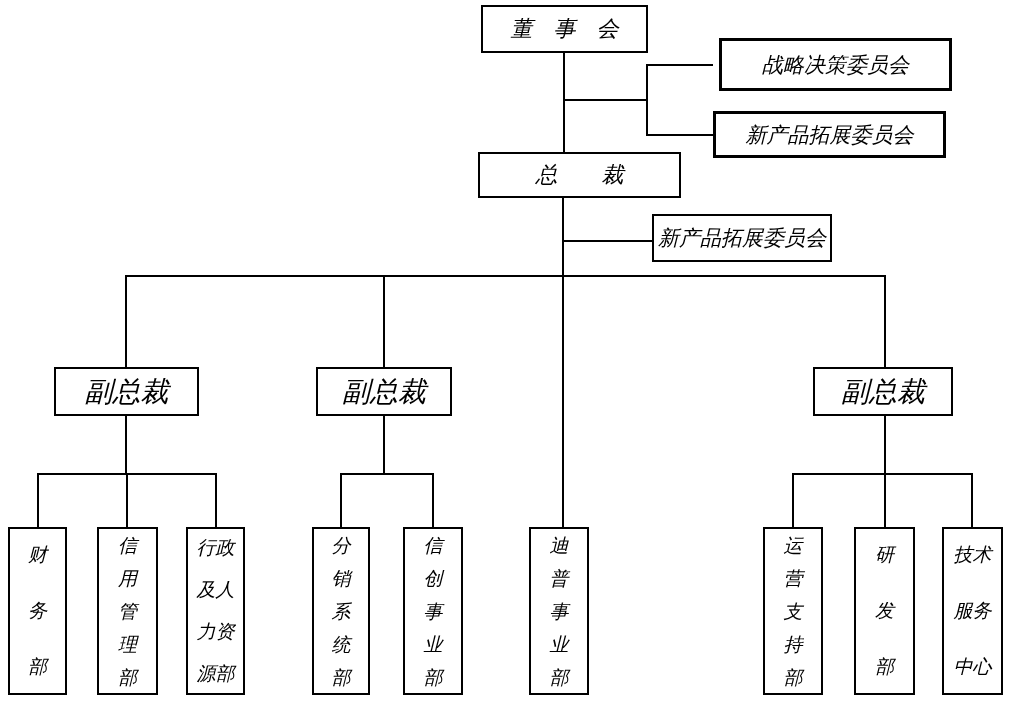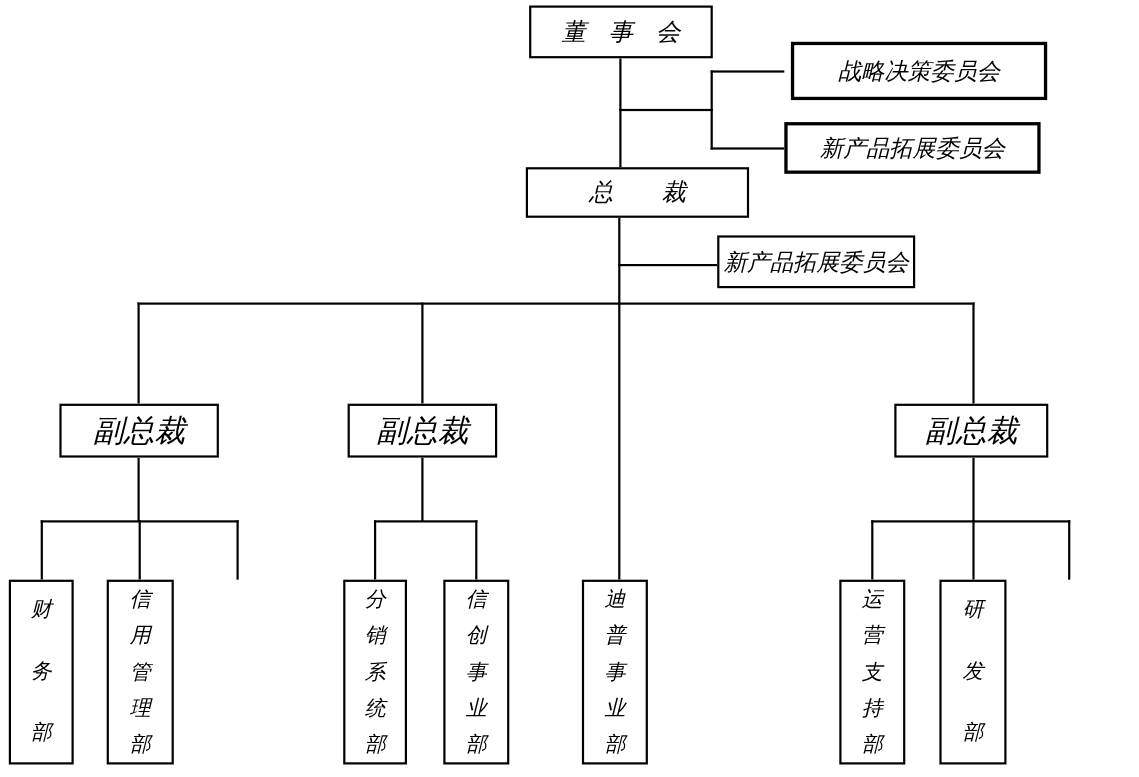--- a/index.html
+++ b/index.html
@@ -117,20 +117,26 @@
   </div>
 
   <div class="box dept" style="left:97px;top:527px;width:61px;">
     <div class="vtext lines5">信
 用
 管
 理
 部</div>
   </div>
 
+  <div class="box dept" style="left:186px;top:527px;width:59px;">
+    <div class="vtext lines4">行政
+及人
+力资
+源部</div>
+  </div>
 
   <div class="box dept" style="left:312px;top:527px;width:58px;">
     <div class="vtext lines5">分
 销
 系
 统
 部</div>
   </div>
 
   <div class="box dept" style="left:403px;top:527px;width:60px;">
@@ -156,14 +162,19 @@
 持
 部</div>
   </div>
 
   <div class="box dept" style="left:854px;top:527px;width:61px;">
     <div class="vtext lines3">研
 发
 部</div>
   </div>
 
+  <div class="box dept" style="left:942px;top:527px;width:61px;">
+    <div class="vtext lines3">技术
+服务
+中心</div>
+  </div>
 
 </div>
 
 </body></html>

